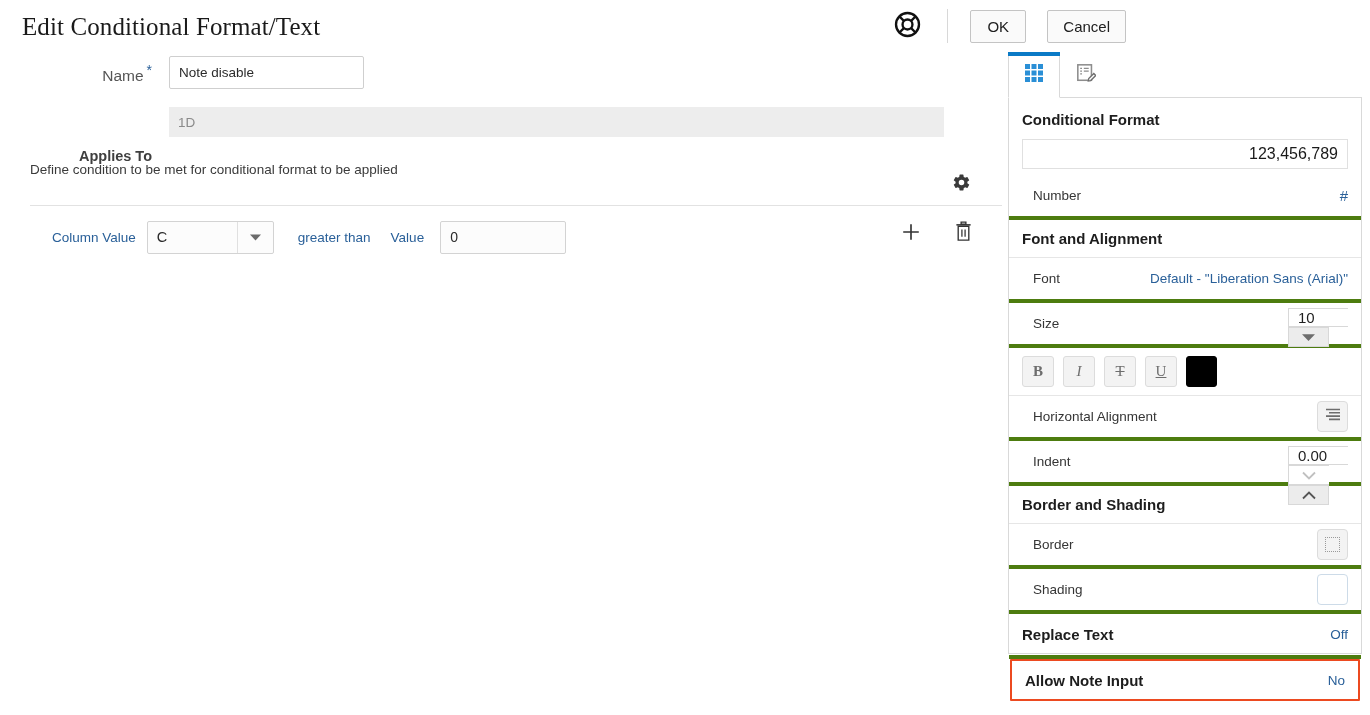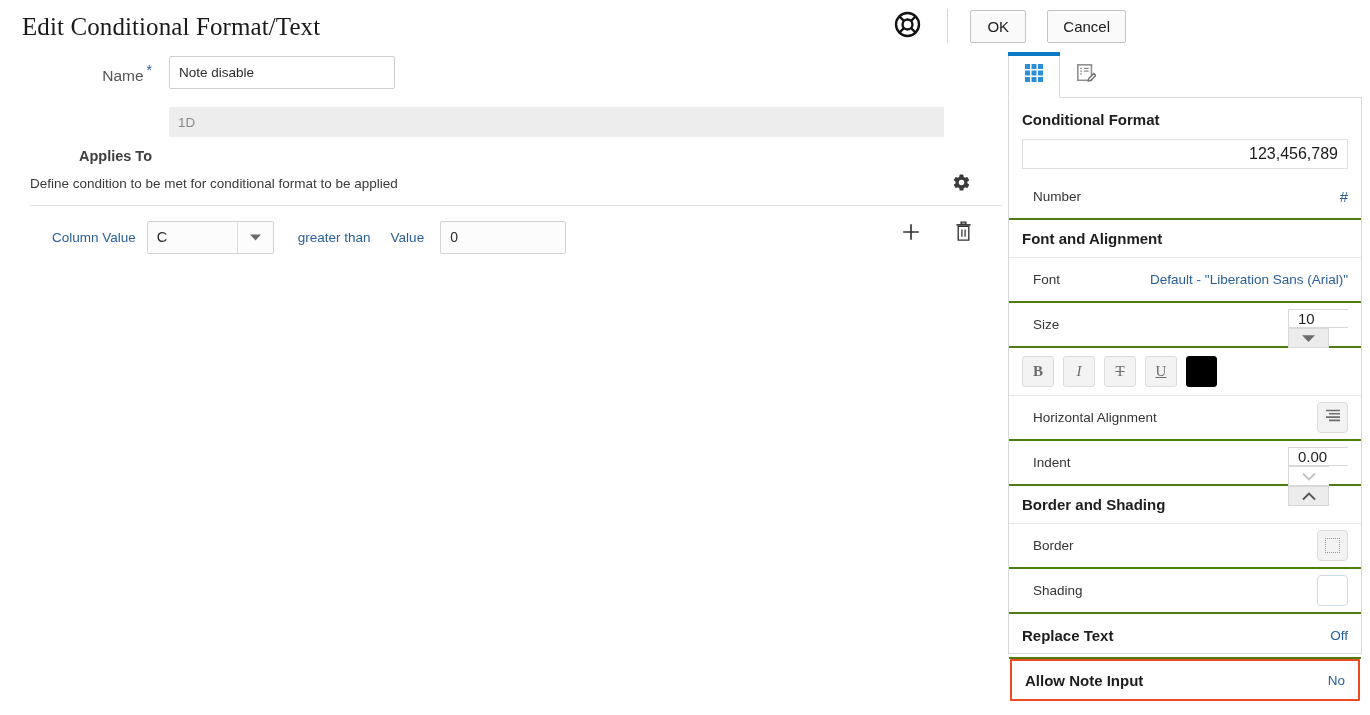--- a/index.html
+++ b/index.html
@@ -48,37 +48,37 @@
   .field-label {
     font-size: 14.5px; color: #3f3f3f; text-align: right;
     font-weight: bold; white-space: nowrap;
   }
   .field-label.light { font-weight: normal; color: #555; font-size: 15.5px; }
   .req-star { color: #2a6099; font-size: 14px; margin-left: 3px; vertical-align: super; }
 
   .name-row { left: 0; top: 4px; width: 1000px; }
   .name-label-wrap { width: 152px; padding-top: 6px; text-align: right; }
   .name-input {
-    margin-left: 17px; width: 226px; height: 33px;
+    margin-left: 17px; width: 195px; height: 33px;
     border: 1px solid #cfcfcf; border-radius: 2px; background: #fff;
     padding: 0 9px; font-size: 13.5px; color: #2b2b2b;
     font-family: "Liberation Sans", sans-serif; outline: none;
   }
   .applies-row { left: 0; top: 55px; width: 1000px; }
   .applies-label-wrap { width: 152px; padding-top: 4px; text-align: right; margin-top: 36px; }
   .applies-field {
     margin-left: 17px; width: 775px; height: 30px;
     background: #ededed; border: none;
     display: flex; align-items: center; padding: 0 9px;
     font-size: 13.5px; color: #8a8a8a;
   }
 
   .define-row {
     position: absolute; left: 0; top: 110px; width: 1002px; height: 43px;
-    display: flex; align-items: center;
+    display: flex; 
   }
   .define-text {
     margin-left: 30px; font-size: 13.5px; color: #3a3a3a;
   }
   .gear-btn {
     position: absolute; right: 28px; top: 9px;
     width: 26px; height: 26px; display: flex; align-items: center; justify-content: center;
     background: none; border: none; cursor: pointer;
   }
   .hr-light {
@@ -148,21 +148,21 @@
     padding: 13px 13px 11px 13px;
   }
   .value-display {
     margin: 0 13px 0 13px; height: 30px;
     border: 1px solid #e0e0e0; background: #fff;
     display: flex; align-items: center; justify-content: flex-end;
     padding-right: 9px; font-size: 16px; color: #1a1a1a;
   }
   .prow {
     height: 45px; display: flex; align-items: center; justify-content: space-between;
-    padding: 0 13px; border-bottom: 2px solid #4d7c0f; position: relative;
+    padding: 0 13px; border-bottom: 4px solid #4d7c0f; position: relative;
   }
   .prow .plabel { font-size: 13.5px; color: #353535; }
   .prow .plabel.indent { padding-left: 11px; }
   .prow .plabel.bold { font-weight: bold; font-size: 15px; color: #1d1d1d; }
   .prow .pvalue { font-size: 13.5px; color: #2a6099; cursor: pointer; }
   .prow .pvalue.hash { font-size: 15px; }
   .prow.section-title {
     height: 38px; border-bottom: 1px solid #e6e6e6;
   }
   .prow.section-title .plabel { font-weight: bold; font-size: 15px; color: #1d1d1d; }

